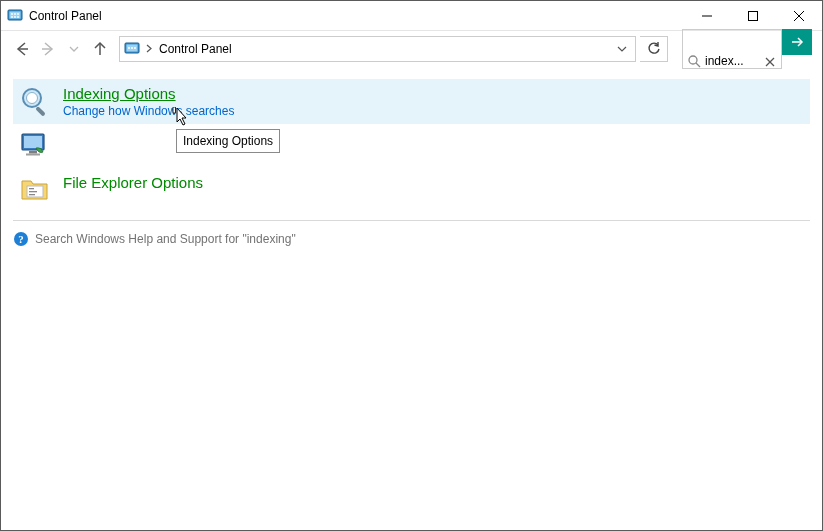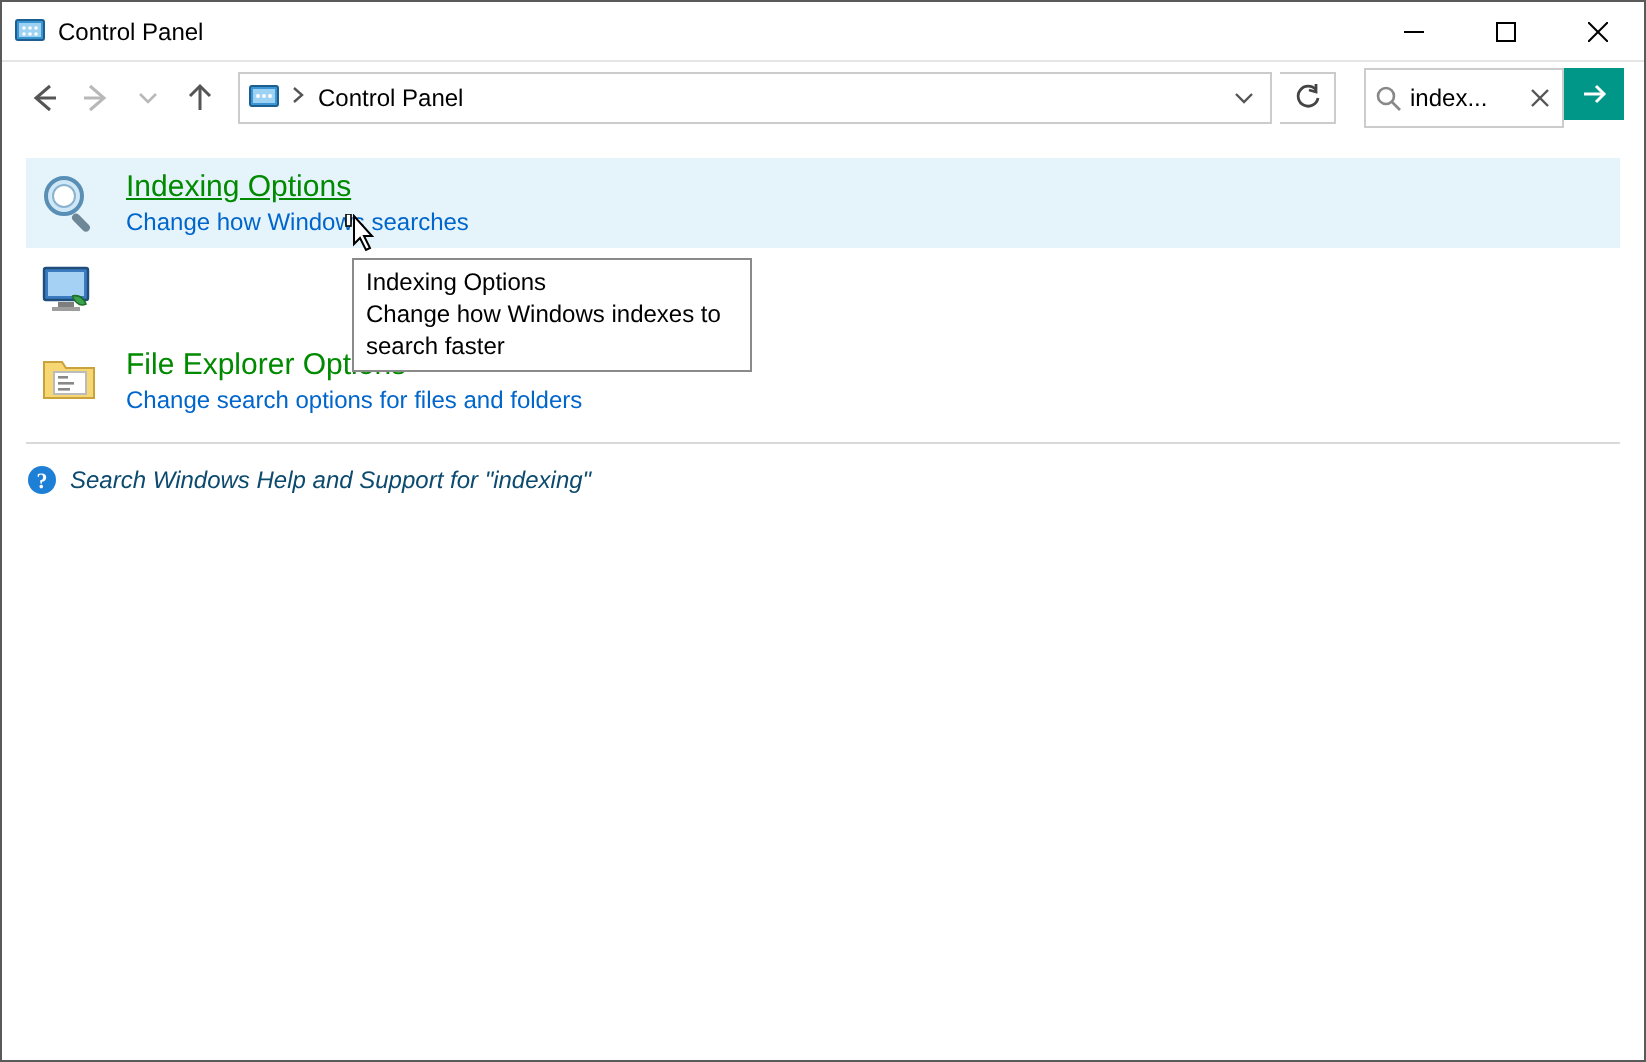--- a/index.html
+++ b/index.html
@@ -77,24 +77,24 @@
     border: 1px solid #cccccc;
     border-left: none;
     display: flex; align-items: center; justify-content: center;
   }
   .search-wrap {
     display: flex;
     margin-left: 10px;
   }
   .search-box {
     width: 100px;
-    height: 30px;
+    height: 40px;
     border: 1px solid #cccccc;
     display: flex;
-    align-items: center;
+    align-items: flex-end;
     padding: 0 4px;
     gap: 4px;
   }
   .search-box .search-icon { width: 14px; height: 14px; }
   .search-box .search-text {
     font-size: 12px;
     white-space: nowrap;
     overflow: hidden;
     text-overflow: ellipsis;
     flex: 1;
@@ -139,21 +139,21 @@
   }
   .help-row {
     display: flex;
     align-items: center;
     gap: 6px;
     border-top: 1px solid #d9d9d9;
     margin-top: 8px;
     padding-top: 10px;
   }
   .help-row .help-icon { width: 16px; height: 16px; }
-  .help-row .help-text { color: #0c4a6e; font-size: 12px; font-style: italic; }
+  .help-row .help-text { color: #737373; font-size: 12px; }
 
   
   .tooltip {
     position: absolute;
     left: 175px;
     top: 128px;
     background: #ffffff;
     border: 1px solid #8a8a8a;
     padding: 3px 6px;
     font-size: 12px;
@@ -321,39 +321,37 @@
       <svg viewBox="0 0 32 32" width="32" height="32">
         <path d="M 3 7 h 9 l 2 3 h 14 v 15 h -25 z" fill="#f7d774" stroke="#caa23c" stroke-width="1"></path>
         <rect x="8" y="12" width="16" height="11" fill="#fff" stroke="#bbb" stroke-width="1"></rect>
         <rect x="10" y="14" width="5" height="1.3" fill="#888"></rect>
         <rect x="10" y="17" width="8" height="1.3" fill="#888"></rect>
         <rect x="10" y="20" width="6" height="1.3" fill="#888"></rect>
       </svg>
     </span>
     <div class="result-text">
       <div class="result-title">File Explorer Options</div>
-      <div class="result-desc">Change search options for files and folders</div>
     </div>
   </div>
 
   <div class="help-row">
     <span class="help-icon">
       <svg viewBox="0 0 16 16" width="16" height="16">
         <circle cx="8" cy="8" r="7" fill="#1e7fd6"></circle>
         <text x="8" y="12" text-anchor="middle" font-size="11" font-weight="bold" fill="#fff" font-family="Segoe UI">?</text>
       </svg>
     </span>
     <span class="help-text">Search Windows Help and Support for "indexing"</span>
   </div>
 
 </div>
 
 <div class="tooltip">
   <div>Indexing Options</div>
-  <div>Change how Windows indexes to search faster</div>
 </div>
 
 <div class="cursor">
   <svg width="18" height="22" viewBox="0 0 18 22">
     <path d="M 6 1 L 6 15 L 9 12 L 12 18 L 14 17 L 11 11 L 15 11 Z" fill="#fff" stroke="#000" stroke-width="1"></path>
     <rect x="2" y="0" width="2.5" height="6" fill="#fff" stroke="#000" stroke-width="0.8"></rect>
   </svg>
 </div>
 
 </body></html>

